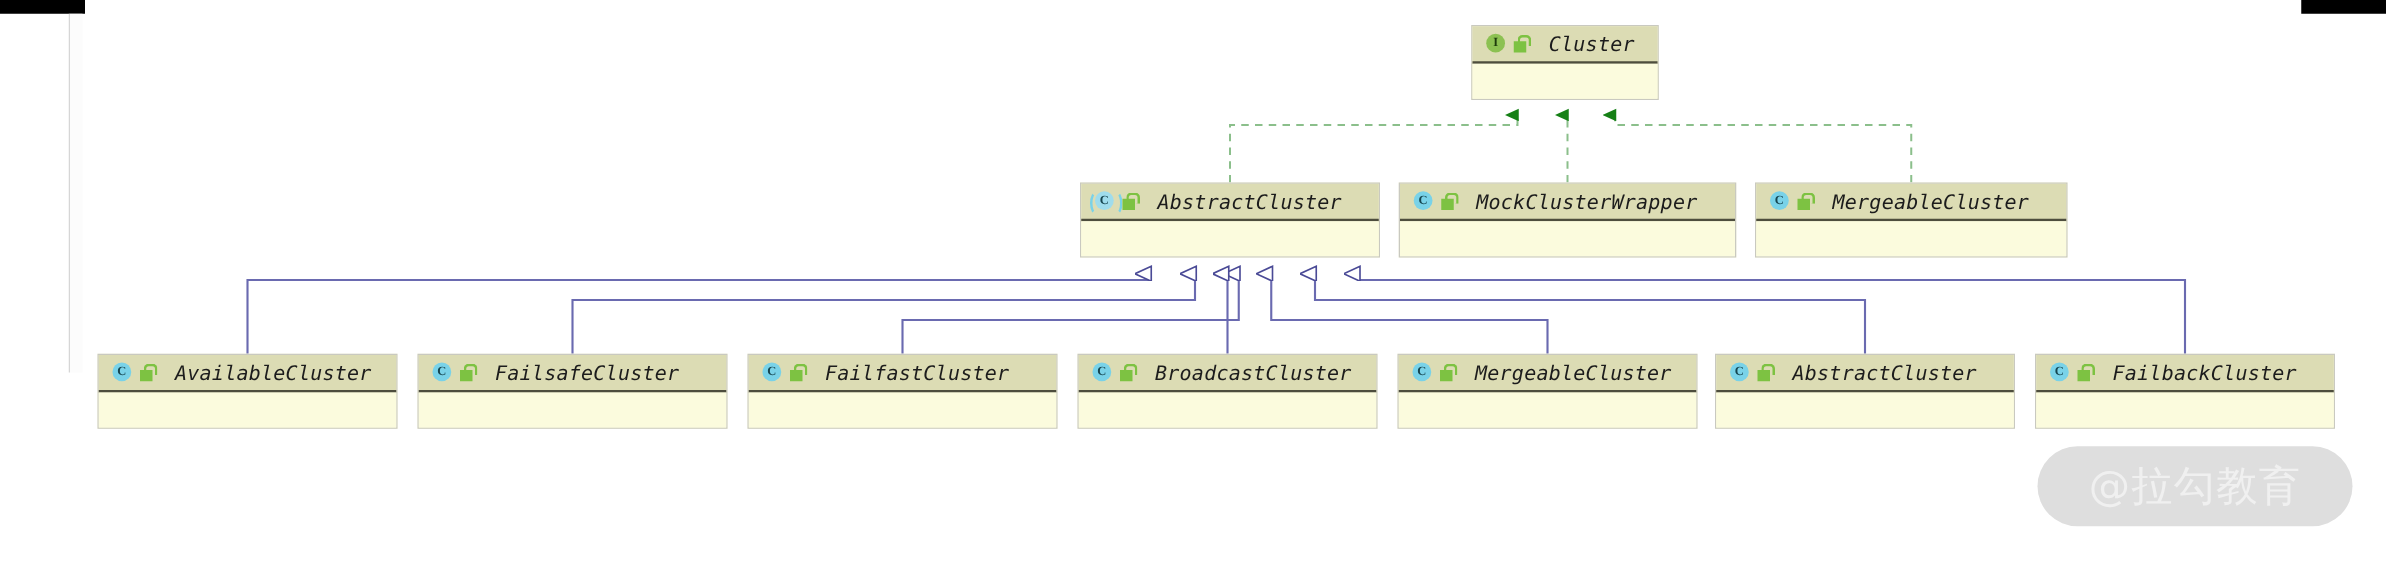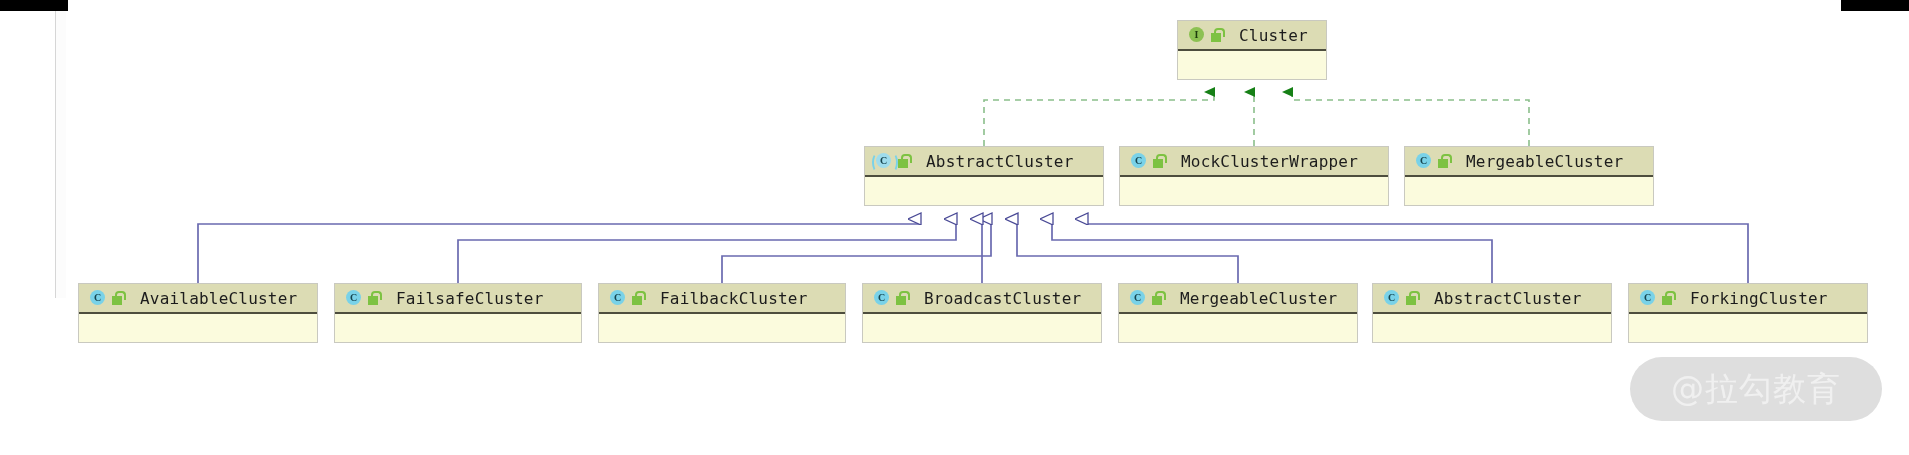--- a/index.html
+++ b/index.html
@@ -65,20 +65,21 @@
   .node-body {
     box-sizing: border-box;
     height: 28px;
     background: #fbfbdd;
   }
   .node-title {
     font-size: 16px;
     color: #1c1c1c;
     letter-spacing: 0.2px;
     margin-left: 16px;
+    font-style: italic;
   }
 
   
   .type-icon {
     flex: 0 0 auto;
     width: 18px;
     height: 18px;
     position: relative;
   }
   .type-icon .disc {
@@ -284,77 +285,77 @@
 
   <div class="node" style="left:598px; top:283px; width:248px;">
     <div class="node-header">
       <span class="type-icon cls">
           <span class="disc">C</span>
         </span>
       <span class="lock-icon">
           <span class="shackle"></span>
           <span class="body"></span>
         </span>
+      <span class="node-title">FailfastCluster</span>
+    </div>
+    <div class="node-body"></div>
+  </div>
+
+  <div class="node" style="left:862px; top:283px; width:240px;">
+    <div class="node-header">
+      <span class="type-icon cls">
+          <span class="disc">C</span>
+        </span>
+      <span class="lock-icon">
+          <span class="shackle"></span>
+          <span class="body"></span>
+        </span>
+      <span class="node-title">BroadcastCluster</span>
+    </div>
+    <div class="node-body"></div>
+  </div>
+
+  <div class="node" style="left:1118px; top:283px; width:240px;">
+    <div class="node-header">
+      <span class="type-icon cls">
+          <span class="disc">C</span>
+        </span>
+      <span class="lock-icon">
+          <span class="shackle"></span>
+          <span class="body"></span>
+        </span>
+      <span class="node-title">MergeableCluster</span>
+    </div>
+    <div class="node-body"></div>
+  </div>
+
+  <div class="node" style="left:1372px; top:283px; width:240px;">
+    <div class="node-header">
+      <span class="type-icon cls">
+          <span class="disc">C</span>
+        </span>
+      <span class="lock-icon">
+          <span class="shackle"></span>
+          <span class="body"></span>
+        </span>
+      <span class="node-title">AbstractCluster</span>
+    </div>
+    <div class="node-body"></div>
+  </div>
+
+  <div class="node" style="left:1628px; top:283px; width:240px;">
+    <div class="node-header">
+      <span class="type-icon cls">
+          <span class="disc">C</span>
+        </span>
+      <span class="lock-icon">
+          <span class="shackle"></span>
+          <span class="body"></span>
+        </span>
       <span class="node-title">FailbackCluster</span>
-    </div>
-    <div class="node-body"></div>
-  </div>
-
-  <div class="node" style="left:862px; top:283px; width:240px;">
-    <div class="node-header">
-      <span class="type-icon cls">
-          <span class="disc">C</span>
-        </span>
-      <span class="lock-icon">
-          <span class="shackle"></span>
-          <span class="body"></span>
-        </span>
-      <span class="node-title">BroadcastCluster</span>
-    </div>
-    <div class="node-body"></div>
-  </div>
-
-  <div class="node" style="left:1118px; top:283px; width:240px;">
-    <div class="node-header">
-      <span class="type-icon cls">
-          <span class="disc">C</span>
-        </span>
-      <span class="lock-icon">
-          <span class="shackle"></span>
-          <span class="body"></span>
-        </span>
-      <span class="node-title">MergeableCluster</span>
-    </div>
-    <div class="node-body"></div>
-  </div>
-
-  <div class="node" style="left:1372px; top:283px; width:240px;">
-    <div class="node-header">
-      <span class="type-icon cls">
-          <span class="disc">C</span>
-        </span>
-      <span class="lock-icon">
-          <span class="shackle"></span>
-          <span class="body"></span>
-        </span>
-      <span class="node-title">AbstractCluster</span>
-    </div>
-    <div class="node-body"></div>
-  </div>
-
-  <div class="node" style="left:1628px; top:283px; width:240px;">
-    <div class="node-header">
-      <span class="type-icon cls">
-          <span class="disc">C</span>
-        </span>
-      <span class="lock-icon">
-          <span class="shackle"></span>
-          <span class="body"></span>
-        </span>
-      <span class="node-title">ForkingCluster</span>
     </div>
     <div class="node-body"></div>
   </div>
 
   <div class="watermark">
     <span>@拉勾教育</span>
   </div>
 
 </div>
 

